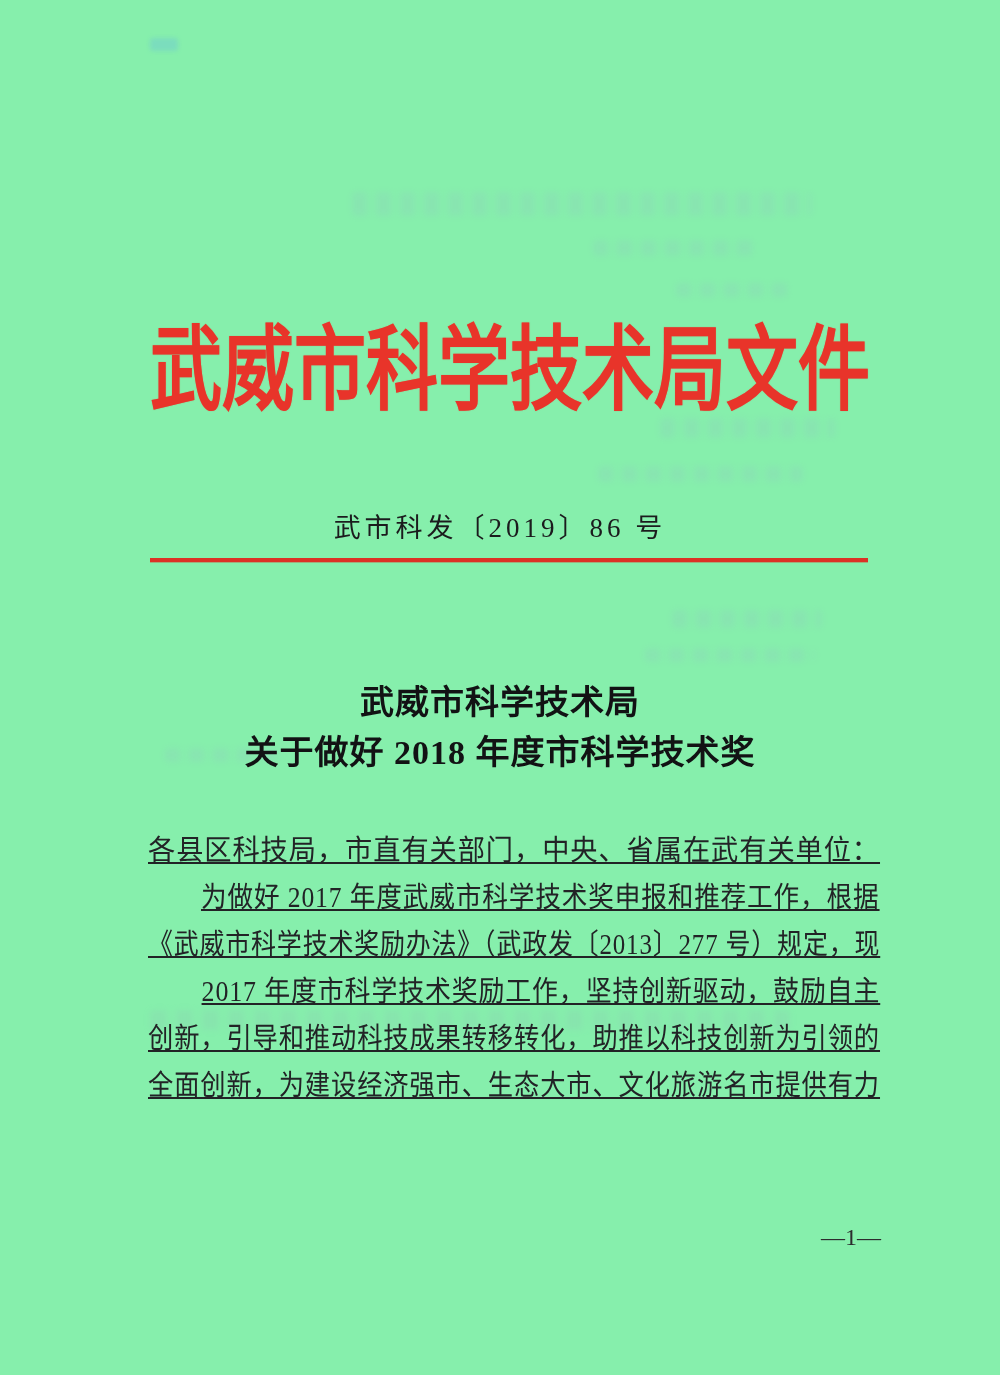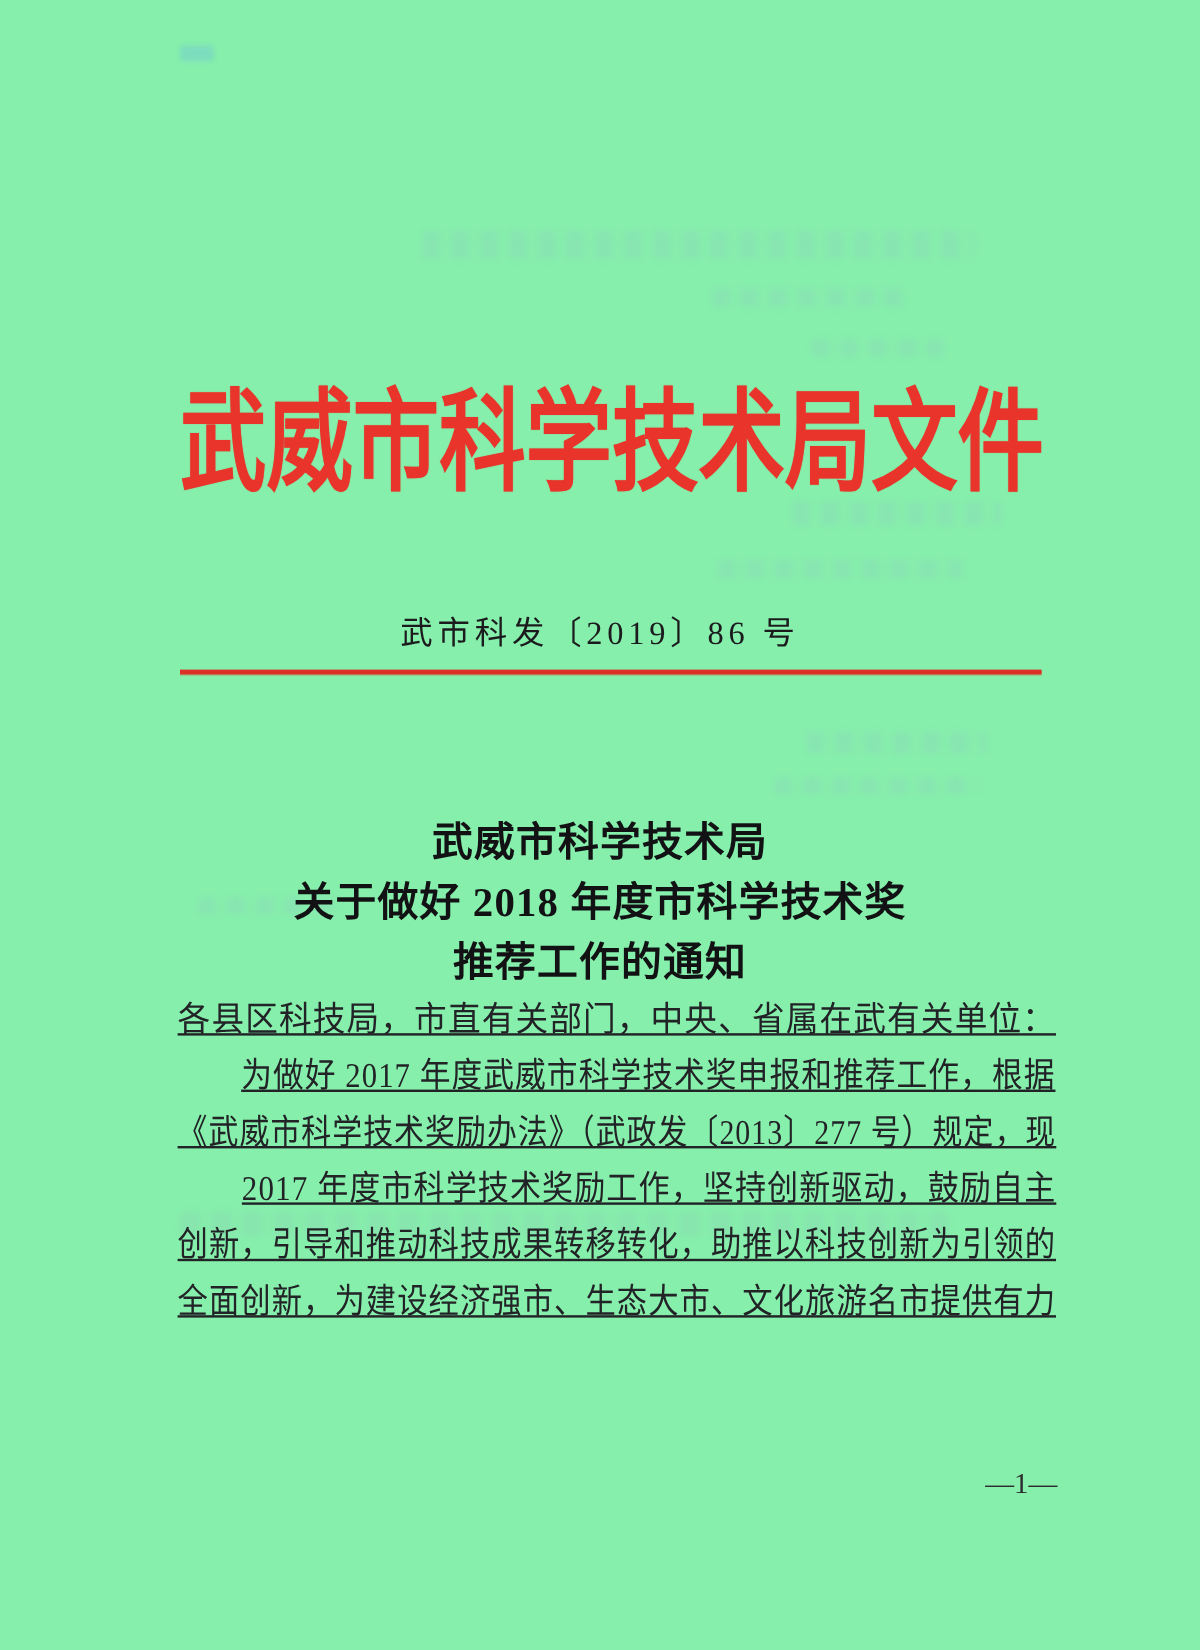--- a/index.html
+++ b/index.html
@@ -146,21 +146,20 @@
 
   <div class="agency-title fit" style="transform-origin: left center; transform: scaleX(0.774194);">武威市科学技术局文件</div>
 
   <div class="doc-number">武市科发〔2019〕86 号</div>
 
   <div class="red-divider"></div>
 
   <div class="notice-title">
     <div>武威市科学技术局</div>
     <div>关于做好 2018 年度市科学技术奖</div>
-    <div>推荐工作的通知</div>
   </div>
 
   <div class="body-block">
     <div class="bline fit" style="transform-origin: left center; transform: scaleX(0.938462);">各县区科技局，市直有关部门，中央、省属在武有关单位：</div>
     <div class="bline fit indent" style="transform-origin: left center; transform: scaleX(0.882992);">为做好 2017 年度武威市科学技术奖申报和推荐工作，根据</div>
     <div class="bline fit" style="transform-origin: left center; transform: scaleX(0.859155);">《武威市科学技术奖励办法》（武政发〔2013〕277 号）规定，现</div>
     <div class="bline fit indent" style="transform-origin: left center; transform: scaleX(0.892683);">2017 年度市科学技术奖励工作，坚持创新驱动，鼓励自主</div>
     <div class="bline fit" style="transform-origin: left center; transform: scaleX(0.871429);">创新，引导和推动科技成果转移转化，助推以科技创新为引领的</div>
     <div class="bline fit" style="transform-origin: left center; transform: scaleX(0.871429);">全面创新，为建设经济强市、生态大市、文化旅游名市提供有力</div>
   </div>

